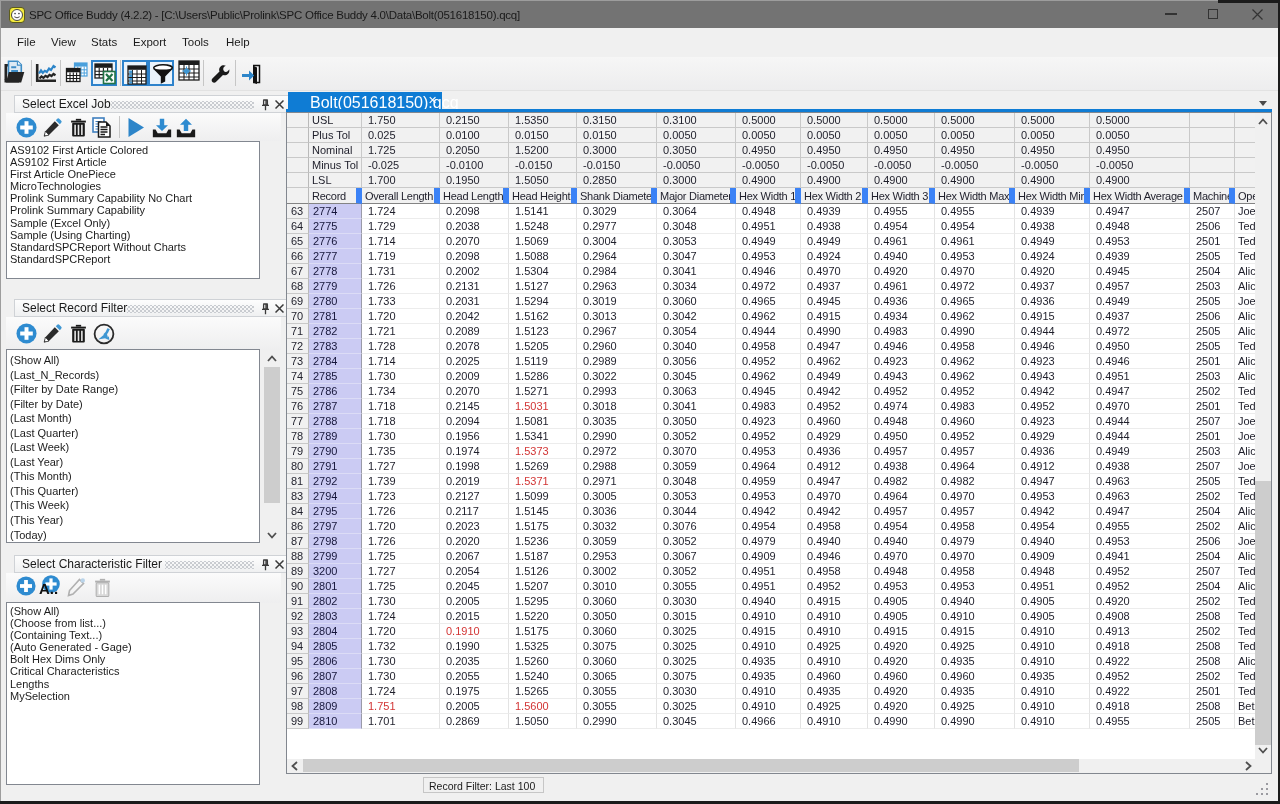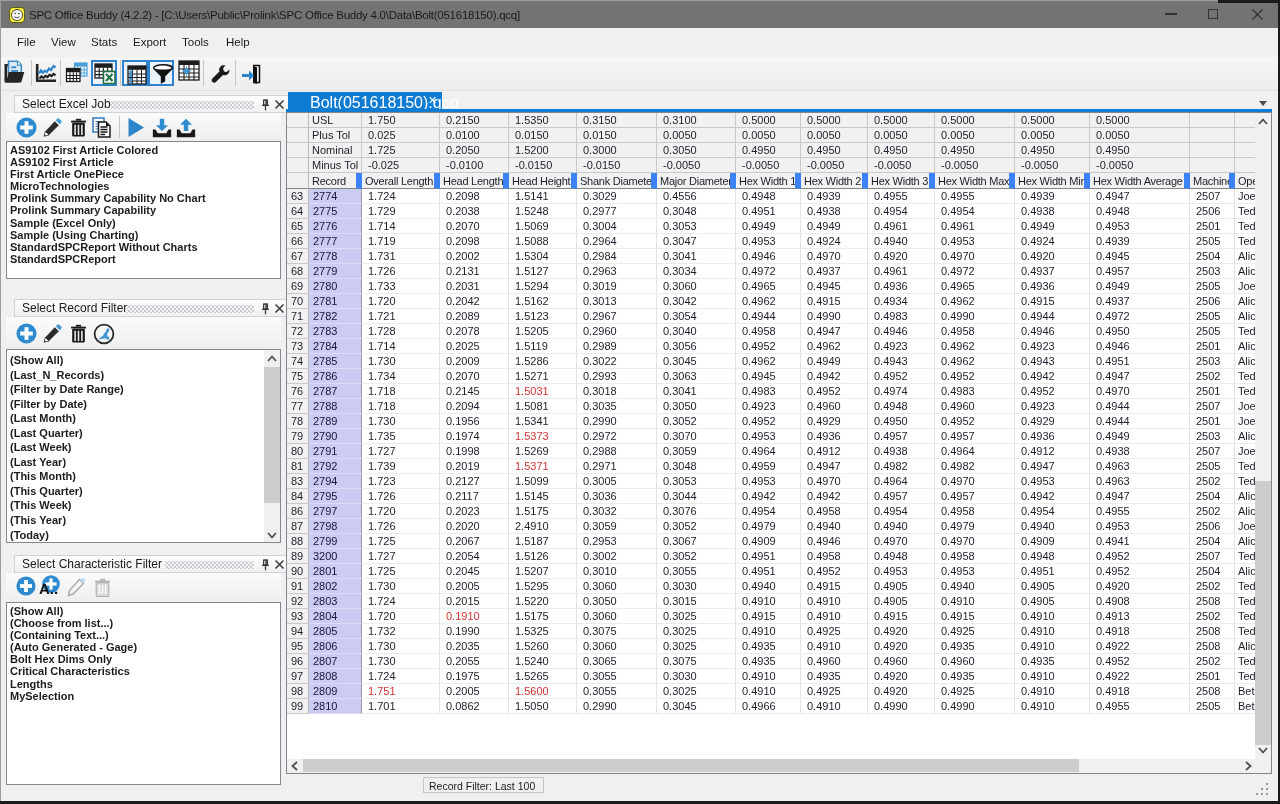--- a/index.html
+++ b/index.html
@@ -30,21 +30,21 @@
 
 .panel-h { position:absolute; left:6px; width:275px; height:18px; background:linear-gradient(#fdfdfd,#eff0f1); border:1px solid #cfd2d6;margin-left:8px; }
 .panel-h .pt { position:absolute; left:7px; top:1px; font-size:12px; color:#1a1a1a; }
 .panel-h .dots { position:absolute; top:5px; height:8px;
    background-image:radial-gradient(circle, #c7cacf 0.7px, transparent 0.9px), radial-gradient(circle, #c7cacf 0.7px, transparent 0.9px);
    background-size:4px 4px; background-position:0 0, 2px 2px; }
 .panel-h .pin { position:absolute; top:2px; font-size:12px; color:#333; }
 .panel-h .px { position:absolute; top:2px; font-size:12px; color:#333; }
 .ptool { position:absolute; left:6px; width:275px; background:linear-gradient(#fbfbfb,#eeeeef); }
 .picon { position:absolute; }
-.plist { position:absolute; left:6px; width:275px; background:#fff; border:1px solid #828790; font-size:11px; color:#1c1c1c; overflow:hidden;font-weight:bold; }
+.plist { position:absolute; left:6px; width:254px; background:#fff; border:1px solid #828790; font-size:11px; color:#1c1c1c; overflow:hidden; }
 .plist div { padding-left:3px; white-space:pre; }
 
 
 .sb-track { position:absolute; background:#f0f0f0; }
 .sb-thumb { position:absolute; background:#cdcdcd; }
 
 
 #tab { position:absolute; left:288px; top:92px; width:154px; height:17px; background:#0f7cd4; }
 #tab .tt { position:absolute; left:22px; top:2px; font-size:16px; color:#fff; }
 #tab .tx { position:absolute; left:140px; top:2px; font-size:11px; color:#fff; }
@@ -439,20 +439,37 @@
             <td>-0.0050</td>
             <td>-0.0050</td>
             <td>-0.0050</td>
             <td>-0.0050</td>
             <td>-0.0050</td>
             <td>-0.0050</td>
             <td>-0.0050</td>
             <td></td>
             <td class="last"></td>
           </tr>
+<tr class="sp">
+            <td class="rn"></td>
+            <td class="lbl">LSL</td>
+            <td>1.700</td>
+            <td>0.1950</td>
+            <td>1.5050</td>
+            <td>0.2850</td>
+            <td>0.3000</td>
+            <td>0.4900</td>
+            <td>0.4900</td>
+            <td>0.4900</td>
+            <td>0.4900</td>
+            <td>0.4900</td>
+            <td>0.4900</td>
+            <td></td>
+            <td class="last"></td>
+          </tr>
 <tr class="hd">
             <td class="rn"></td>
             <td>Record</td>
             <td>Overall Length</td>
             <td>Head Length</td>
             <td>Head Height</td>
             <td>Shank Diameter</td>
             <td>Major Diameter</td>
             <td>Hex Width 1</td>
             <td>Hex Width 2</td>
@@ -463,21 +480,21 @@
             <td>Machine</td>
             <td class="last">Ope</td>
           </tr>
 <tr>
             <td class="rn">63</td>
             <td class="rc">2774</td>
             <td>1.724</td>
             <td>0.2098</td>
             <td>1.5141</td>
             <td>0.3029</td>
-            <td>0.4556</td>
+            <td>0.3064</td>
             <td>0.4948</td>
             <td>0.4939</td>
             <td>0.4955</td>
             <td>0.4955</td>
             <td>0.4939</td>
             <td>0.4947</td>
             <td>2507</td>
             <td class="last">Joe</td>
           </tr>
 <tr>
@@ -835,21 +852,21 @@
             <td>0.4954</td>
             <td>0.4955</td>
             <td>2502</td>
             <td class="last">Alic</td>
           </tr>
 <tr>
             <td class="rn">87</td>
             <td class="rc">2798</td>
             <td>1.726</td>
             <td>0.2020</td>
-            <td>2.4910</td>
+            <td>1.5236</td>
             <td>0.3059</td>
             <td>0.3052</td>
             <td>0.4979</td>
             <td>0.4940</td>
             <td>0.4940</td>
             <td>0.4979</td>
             <td>0.4940</td>
             <td>0.4953</td>
             <td>2506</td>
             <td class="last">Joe</td>
@@ -1038,21 +1055,21 @@
             <td>0.4925</td>
             <td>0.4910</td>
             <td>0.4918</td>
             <td>2508</td>
             <td class="last">Bet</td>
           </tr>
 <tr>
             <td class="rn">99</td>
             <td class="rc">2810</td>
             <td>1.701</td>
-            <td>0.0862</td>
+            <td>0.2869</td>
             <td>1.5050</td>
             <td>0.2990</td>
             <td>0.3045</td>
             <td>0.4966</td>
             <td>0.4910</td>
             <td>0.4990</td>
             <td>0.4990</td>
             <td>0.4910</td>
             <td>0.4955</td>
             <td>2505</td>

